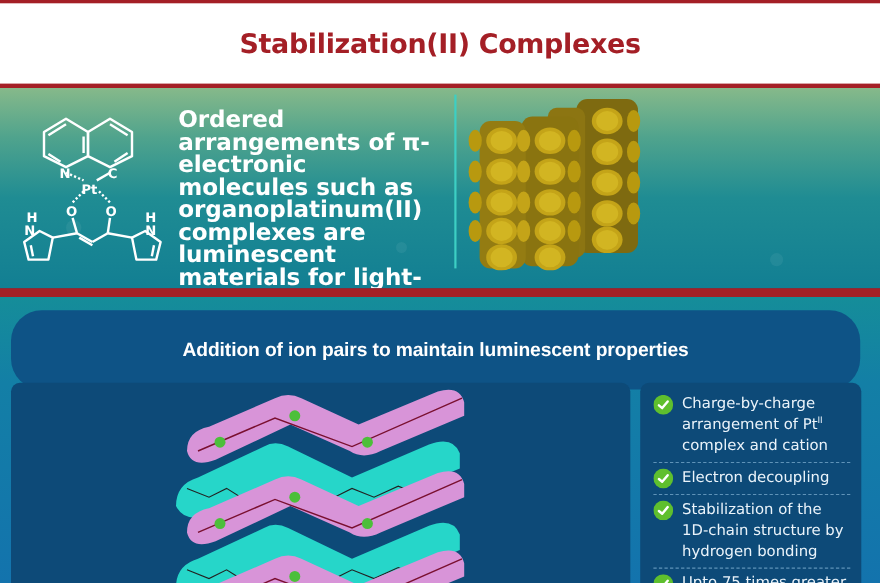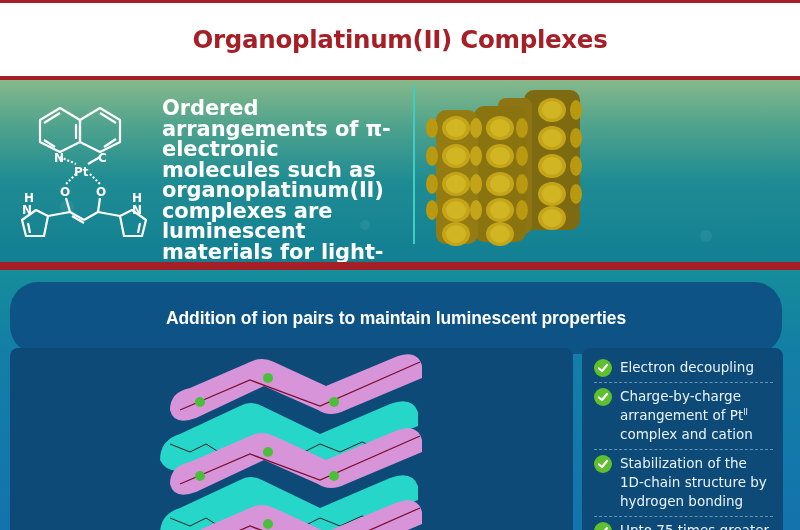--- a/index.html
+++ b/index.html
@@ -78,21 +78,21 @@
   .check-icon { flex: 0 0 18px; width: 18px; height: 18px; margin-top: 1px; }
   .benefit-text {
     color: #eaf3fa; font-family: "DejaVu Sans", sans-serif; font-size: 13.5px; line-height: 19px;
   }
   .sup { font-size: 8px; vertical-align: super; line-height: 0; }
 </style>
 </head>
 <body>
 
 <header class="title-band">
-  <div class="title-line">Organoplatinum(II) Complexes</div>
+  <div class="title-line">Stabilization(II) Complexes</div>
 </header>
 
 <section class="top-section">
   <span class="bokeh" style="left:60px;top:120px;width:14px;height:14px;"></span>
   <span class="bokeh" style="left:360px;top:140px;width:10px;height:10px;"></span>
   <span class="bokeh" style="left:700px;top:150px;width:12px;height:12px;"></span>
 
   <svg class="molecule" viewBox="0 0 140 150">
     <g fill="none" stroke="#ffffff" stroke-width="2.2" stroke-linejoin="round">
 
@@ -230,28 +230,28 @@
     </svg>
   </div>
 
   <div class="panel panel-benefits">
     <ul class="benefit-list">
       <li class="benefit-item">
         <svg class="check-icon" viewBox="0 0 18 18">
           <circle cx="9" cy="9" r="9" fill="#5fbf2e"></circle>
           <polyline points="5,9.5 8,12 13,6" fill="none" stroke="#ffffff" stroke-width="2.2" stroke-linecap="round" stroke-linejoin="round"></polyline>
         </svg>
+        <span class="benefit-text"><span>Charge-by-charge arrangement of Pt</span><span class="sup">II</span><span> complex and cation</span></span>
+      </li>
+      <li class="benefit-item">
+        <svg class="check-icon" viewBox="0 0 18 18">
+          <circle cx="9" cy="9" r="9" fill="#5fbf2e"></circle>
+          <polyline points="5,9.5 8,12 13,6" fill="none" stroke="#ffffff" stroke-width="2.2" stroke-linecap="round" stroke-linejoin="round"></polyline>
+        </svg>
         <span class="benefit-text">Electron decoupling</span>
-      </li>
-      <li class="benefit-item">
-        <svg class="check-icon" viewBox="0 0 18 18">
-          <circle cx="9" cy="9" r="9" fill="#5fbf2e"></circle>
-          <polyline points="5,9.5 8,12 13,6" fill="none" stroke="#ffffff" stroke-width="2.2" stroke-linecap="round" stroke-linejoin="round"></polyline>
-        </svg>
-        <span class="benefit-text"><span>Charge-by-charge arrangement of Pt</span><span class="sup">II</span><span> complex and cation</span></span>
       </li>
       <li class="benefit-item">
         <svg class="check-icon" viewBox="0 0 18 18">
           <circle cx="9" cy="9" r="9" fill="#5fbf2e"></circle>
           <polyline points="5,9.5 8,12 13,6" fill="none" stroke="#ffffff" stroke-width="2.2" stroke-linecap="round" stroke-linejoin="round"></polyline>
         </svg>
         <span class="benefit-text">Stabilization of the 1D-chain structure by hydrogen bonding</span>
       </li>
       <li class="benefit-item">
         <svg class="check-icon" viewBox="0 0 18 18">

